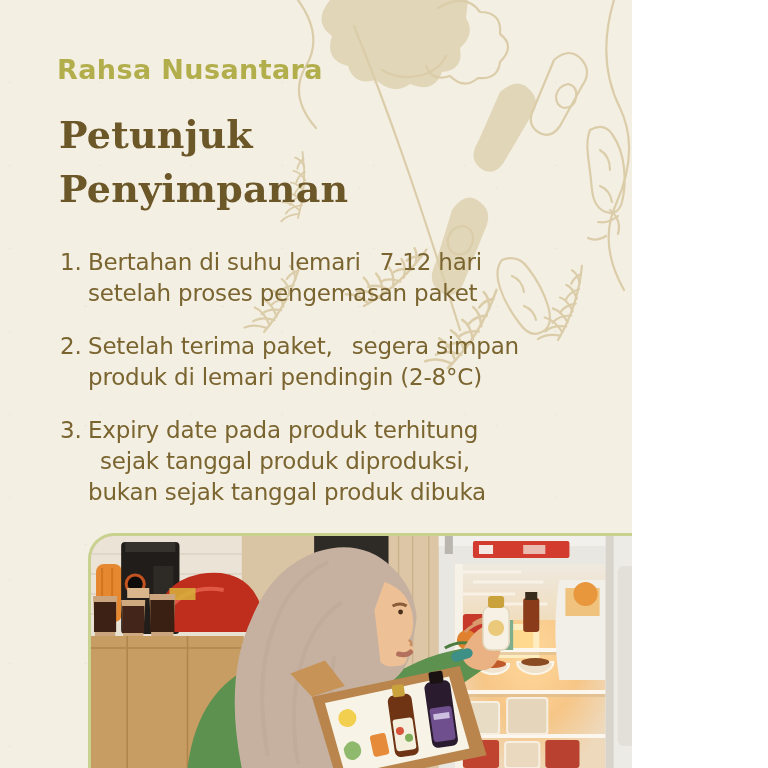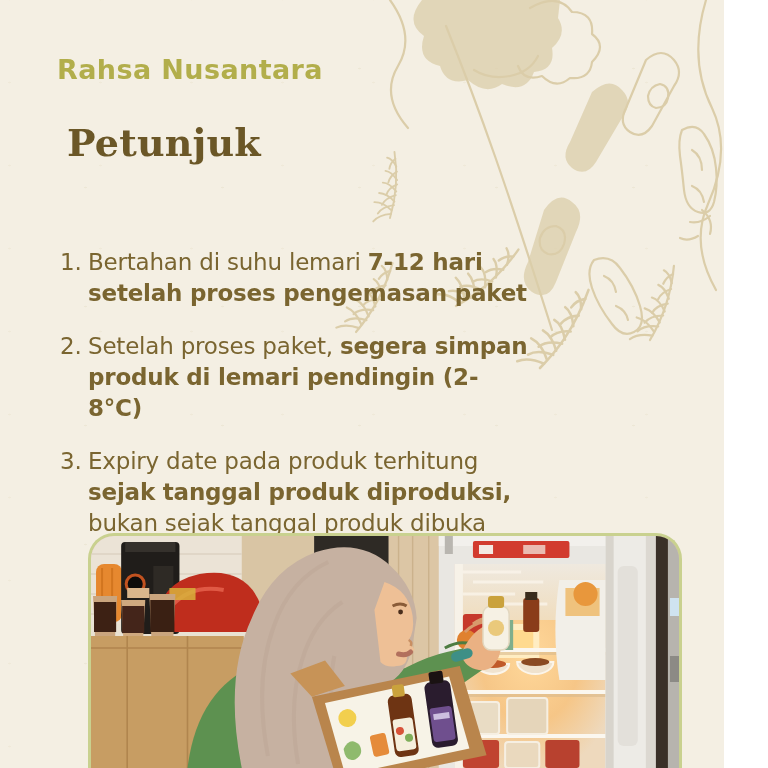--- a/index.html
+++ b/index.html
@@ -1,18 +1,18 @@
 <!DOCTYPE html>
 <html style="--background: #f4efe3; --logo: #b2ae4b; --heading: #6b5727; --body-text: #7a6530; --illustration: #dbcda9; --photo-border: #c9d18f;"><head>
 <meta charset="utf-8">
 <style>
   html,body{margin:0;padding:0;}
   .canvas{
     position:relative;
-    width:724px;height:768px;
+    width:632px;height:768px;
     background:var(--background,#f4efe3);
     overflow:hidden;
     font-family:"DejaVu Sans","Liberation Sans",sans-serif;
   }
   
   .canvas::before{
     content:"";position:absolute;inset:0;pointer-events:none;
     background-image:radial-gradient(#e9e1cd 1px,transparent 1.2px),
                      radial-gradient(#ece5d2 1px,transparent 1.2px);
     background-size:137px 119px,91px 83px;
@@ -34,21 +34,21 @@
     color:var(--heading,#6b5727);letter-spacing:.2px;
   }
   .instructions{
     position:absolute;left:60px;top:247px;width:468px;
     margin:0;padding:0;list-style:none;
     font-size:23px;line-height:31px;letter-spacing:-.2px;
     color:var(--body-text,#7a6530);
   }
   .instruction{display:flex;margin-bottom:22px;}
   .instruction .num{flex:none;width:28px;}
-  .instruction b{font-weight:700;}
+  .instruction b{font-weight:400;margin-left:12px;}
   .photo{
     position:absolute;left:88px;top:533px;width:594px;height:235px;
     box-sizing:border-box;
     border:3px solid var(--photo-border,#c9d18f);border-bottom:none;
     border-radius:26px 26px 0 0;
     overflow:hidden;background:#d8c3a2;
   }
   .photo svg{display:block;width:100%;height:100%;}
 </style>
 </head>
@@ -97,33 +97,34 @@
     <use href="#frond" transform="translate(162,306) scale(1.08) rotate(6)"></use>
     <use href="#frond" transform="translate(246,368) scale(1.18) rotate(-10)"></use>
     <use href="#frond" transform="translate(96,218) scale(0.85) rotate(-38)"></use>
     <use href="#frond" transform="translate(356,340) scale(1.0) rotate(-24)"></use>
 
     <path class="ln" d="M408,210 q12,10 8,24 M416,216 q-10,8 -20,6 M404,236 q-10,6 -18,2"></path>
   </svg>
 
   <div class="logo">Rahsa Nusantara</div>
 
-  <h1 class="title" style="margin:8px;">
+  <h1 class="title" style="margin:0;">
     <span>Petunjuk</span><br>
+    <span>Penyimpanan</span>
   </h1>
 
   <ol class="instructions" id="instructions">
     <li class="instruction">
       <span class="num">1.</span>
       <span class="text"><span>Bertahan di suhu lemari </span><b>7-12 hari setelah proses pengemasan paket</b></span>
     </li>
 
     <li class="instruction">
       <span class="num">2.</span>
-      <span class="text"><span>Setelah proses paket, </span><b>segera simpan produk di lemari pendingin (2-8°C)</b></span>
+      <span class="text"><span>Setelah terima paket, </span><b>segera simpan produk di lemari pendingin (2-8°C)</b></span>
     </li>
 
     <li class="instruction">
       <span class="num">3.</span>
       <span class="text"><span>Expiry date pada produk terhitung </span><b>sejak tanggal produk diproduksi,</b><span> bukan sejak tanggal produk dibuka</span></span>
     </li>
   </ol>
 
   <div class="photo" role="img" aria-label="Woman in a beige hijab and green sweater holding a gift box of herbal drink bottles while placing a small bottle into an open, warmly lit refrigerator in a kitchen">
     <svg viewBox="0 0 585 232" preserveAspectRatio="none" aria-hidden="true">

